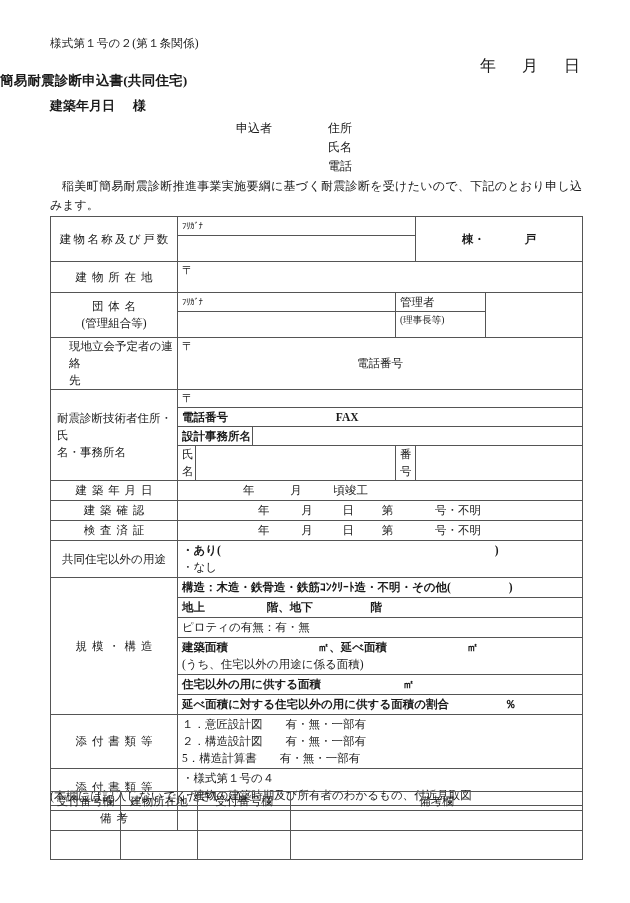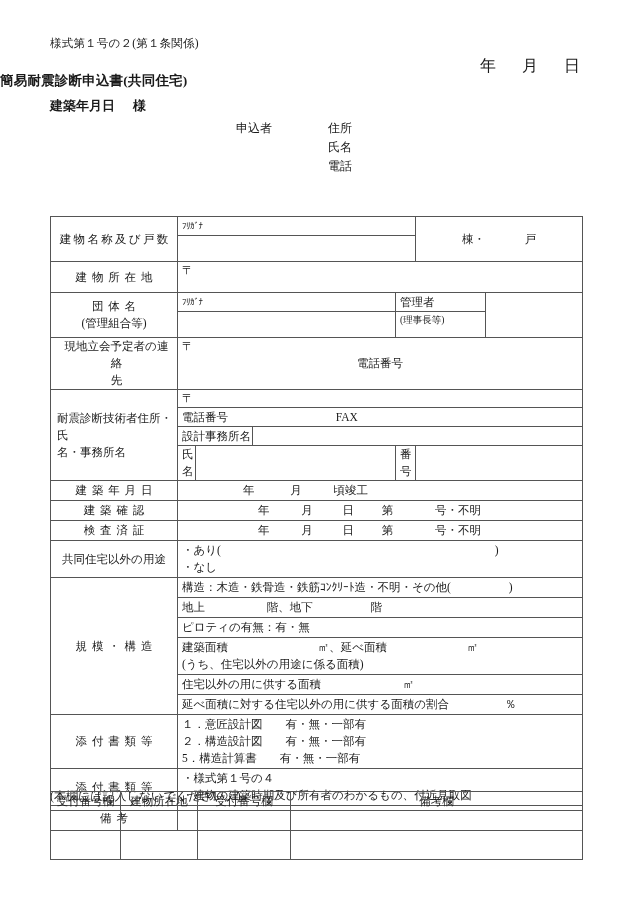--- a/index.html
+++ b/index.html
@@ -121,21 +121,21 @@
   }
   .lbl-stack {
     text-align: center;
     line-height: 16px;
   }
   .furi {
     font-size: 9px;
     font-family: "DejaVu Sans", "Liberation Sans", sans-serif;
     letter-spacing: -0.5px;
   }
-  .nowrap { white-space: nowrap; }
+  .nowrap { white-space: nowrap; font-weight: bold; }
   .center { text-align: center; }
   .vtext {
     width: 17px;
     text-align: center;
     line-height: 15px;
     padding: 0 2px;
   }
   .sm { font-size: 9.5px; }
 
   .dateline-cell { white-space: nowrap; }
@@ -190,20 +190,23 @@
       <span class="applicant-label">申込者</span><span class="applicant-field">住所</span>
     </div>
     <div class="applicant-row">
       <span class="applicant-label"></span><span class="applicant-field">氏名</span>
     </div>
     <div class="applicant-row">
       <span class="applicant-label"></span><span class="applicant-field">電話</span>
     </div>
   </div>
 
+  <div class="intro">
+    <span class="indent">稲美町簡易耐震診断推進事業実施要綱に基づく耐震診断を受けたいので、下記のとお</span><span>り申し込みます。</span>
+  </div>
 
   <table class="form">
     <colgroup>
       <col style="width:127px">
       <col style="width:18px">
       <col style="width:57px">
       <col style="width:88px">
       <col style="width:55px">
       <col style="width:20px">
       <col style="width:70px">
@@ -239,21 +242,21 @@
       <td colspan="4" style="height:17px"><span class="furi">ﾌﾘｶﾞﾅ</span></td>
       <td colspan="2" style="vertical-align:bottom">管理者</td>
       <td rowspan="2"></td>
     </tr>
     <tr>
       <td colspan="4" style="height:25px"></td>
       <td colspan="2" class="sm" style="vertical-align:top">(理事長等)</td>
     </tr>
 
     <tr>
-      <td class="lbl lbl-stack" style="text-align:center;padding-left:9px">
+      <td class="lbl lbl-stack" style="text-align:left;padding-left:18px">
         <div>現地立会予定者の連絡</div>
         <div>先</div>
       </td>
       <td colspan="7" style="height:36px;vertical-align:top">
         <div>〒</div>
         <div style="text-align:center">電話番号</div>
       </td>
     </tr>
 
     <tr>

